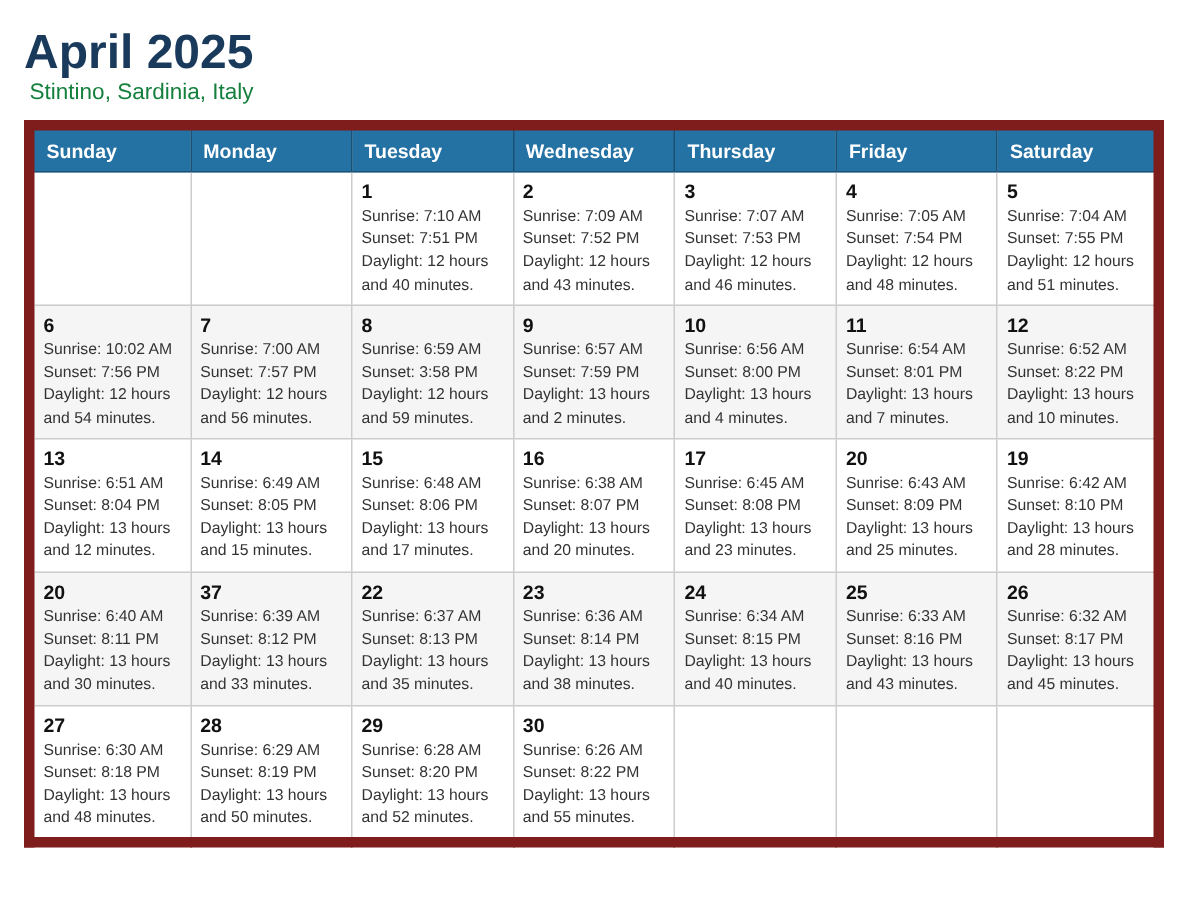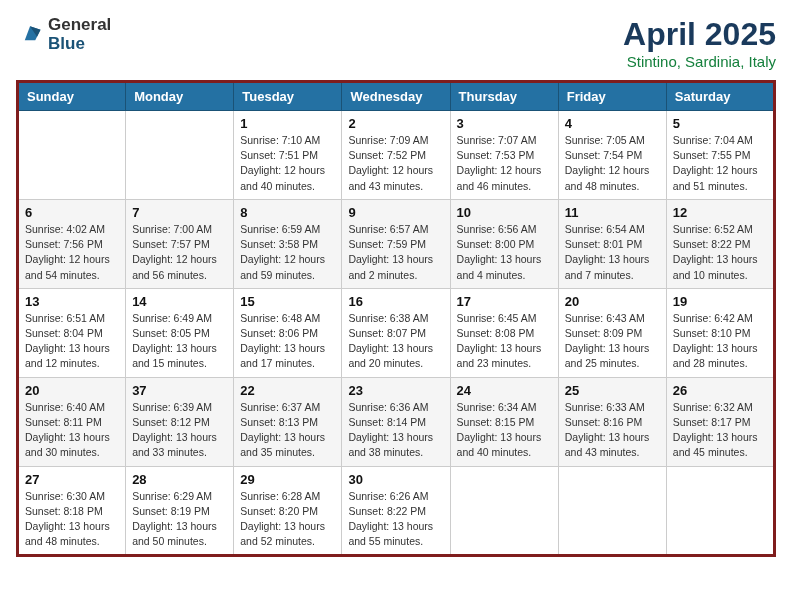--- a/index.html
+++ b/index.html
@@ -38,21 +38,21 @@
       font-weight: bold;
       color: #1a3a5c;
     }
     .location {
       font-size: 15px;
       color: #15803d;
     }
     .calendar {
       width: 100%;
       border-collapse: collapse;
-      border: 3px solid #7f1d1d;
+      border: 7px solid #7f1d1d;
     }
     .calendar th {
       background-color: #2471a3;
       color: #fff;
       text-align: left;
       padding: 6px 8px;
       font-size: 13px;
       border: 1px solid #1a5276;
     }
     .calendar td {
@@ -80,30 +80,20 @@
       line-height: 1.45;
     }
     .empty-cell {
       background: #f9f9f9;
     }
   </style>
 </head>
 <body>
 
 <div class="header">
-  <div class="logo">
-    <svg class="logo-icon" viewBox="0 0 32 32">
-      <polygon points="10,22 22,22 28,10 16,6" fill="#2471a3"></polygon>
-      <polygon points="16,6 28,10 24,18" fill="#1a5276"></polygon>
-    </svg>
-    <div class="logo-text">
-      <span style="font-size:17px;font-weight:bold;color:#333;">General</span>
-      <span style="font-size:17px;font-weight:bold;color:#1a5276;">Blue</span>
-    </div>
-  </div>
   <div class="title-block">
     <div class="month-title">April 2025</div>
     <div class="location">Stintino, Sardinia, Italy</div>
   </div>
 </div>
 
 <table class="calendar">
   <thead>
     <tr id="header-row">
         <th>Sunday</th>
@@ -151,21 +141,21 @@
           <div class="day-number">5</div>
           <div class="day-info" style="white-space: pre-line;">Sunrise: 7:04 AM
 Sunset: 7:55 PM
 Daylight: 12 hours
 and 51 minutes.</div>
         </td>
       </tr>
       <tr>
         <td>
           <div class="day-number">6</div>
-          <div class="day-info" style="white-space: pre-line;">Sunrise: 4:02 AM
+          <div class="day-info" style="white-space: pre-line;">Sunrise: 10:02 AM
 Sunset: 7:56 PM
 Daylight: 12 hours
 and 54 minutes.</div>
         </td>
         <td>
           <div class="day-number">7</div>
           <div class="day-info" style="white-space: pre-line;">Sunrise: 7:00 AM
 Sunset: 7:57 PM
 Daylight: 12 hours
 and 56 minutes.</div>

